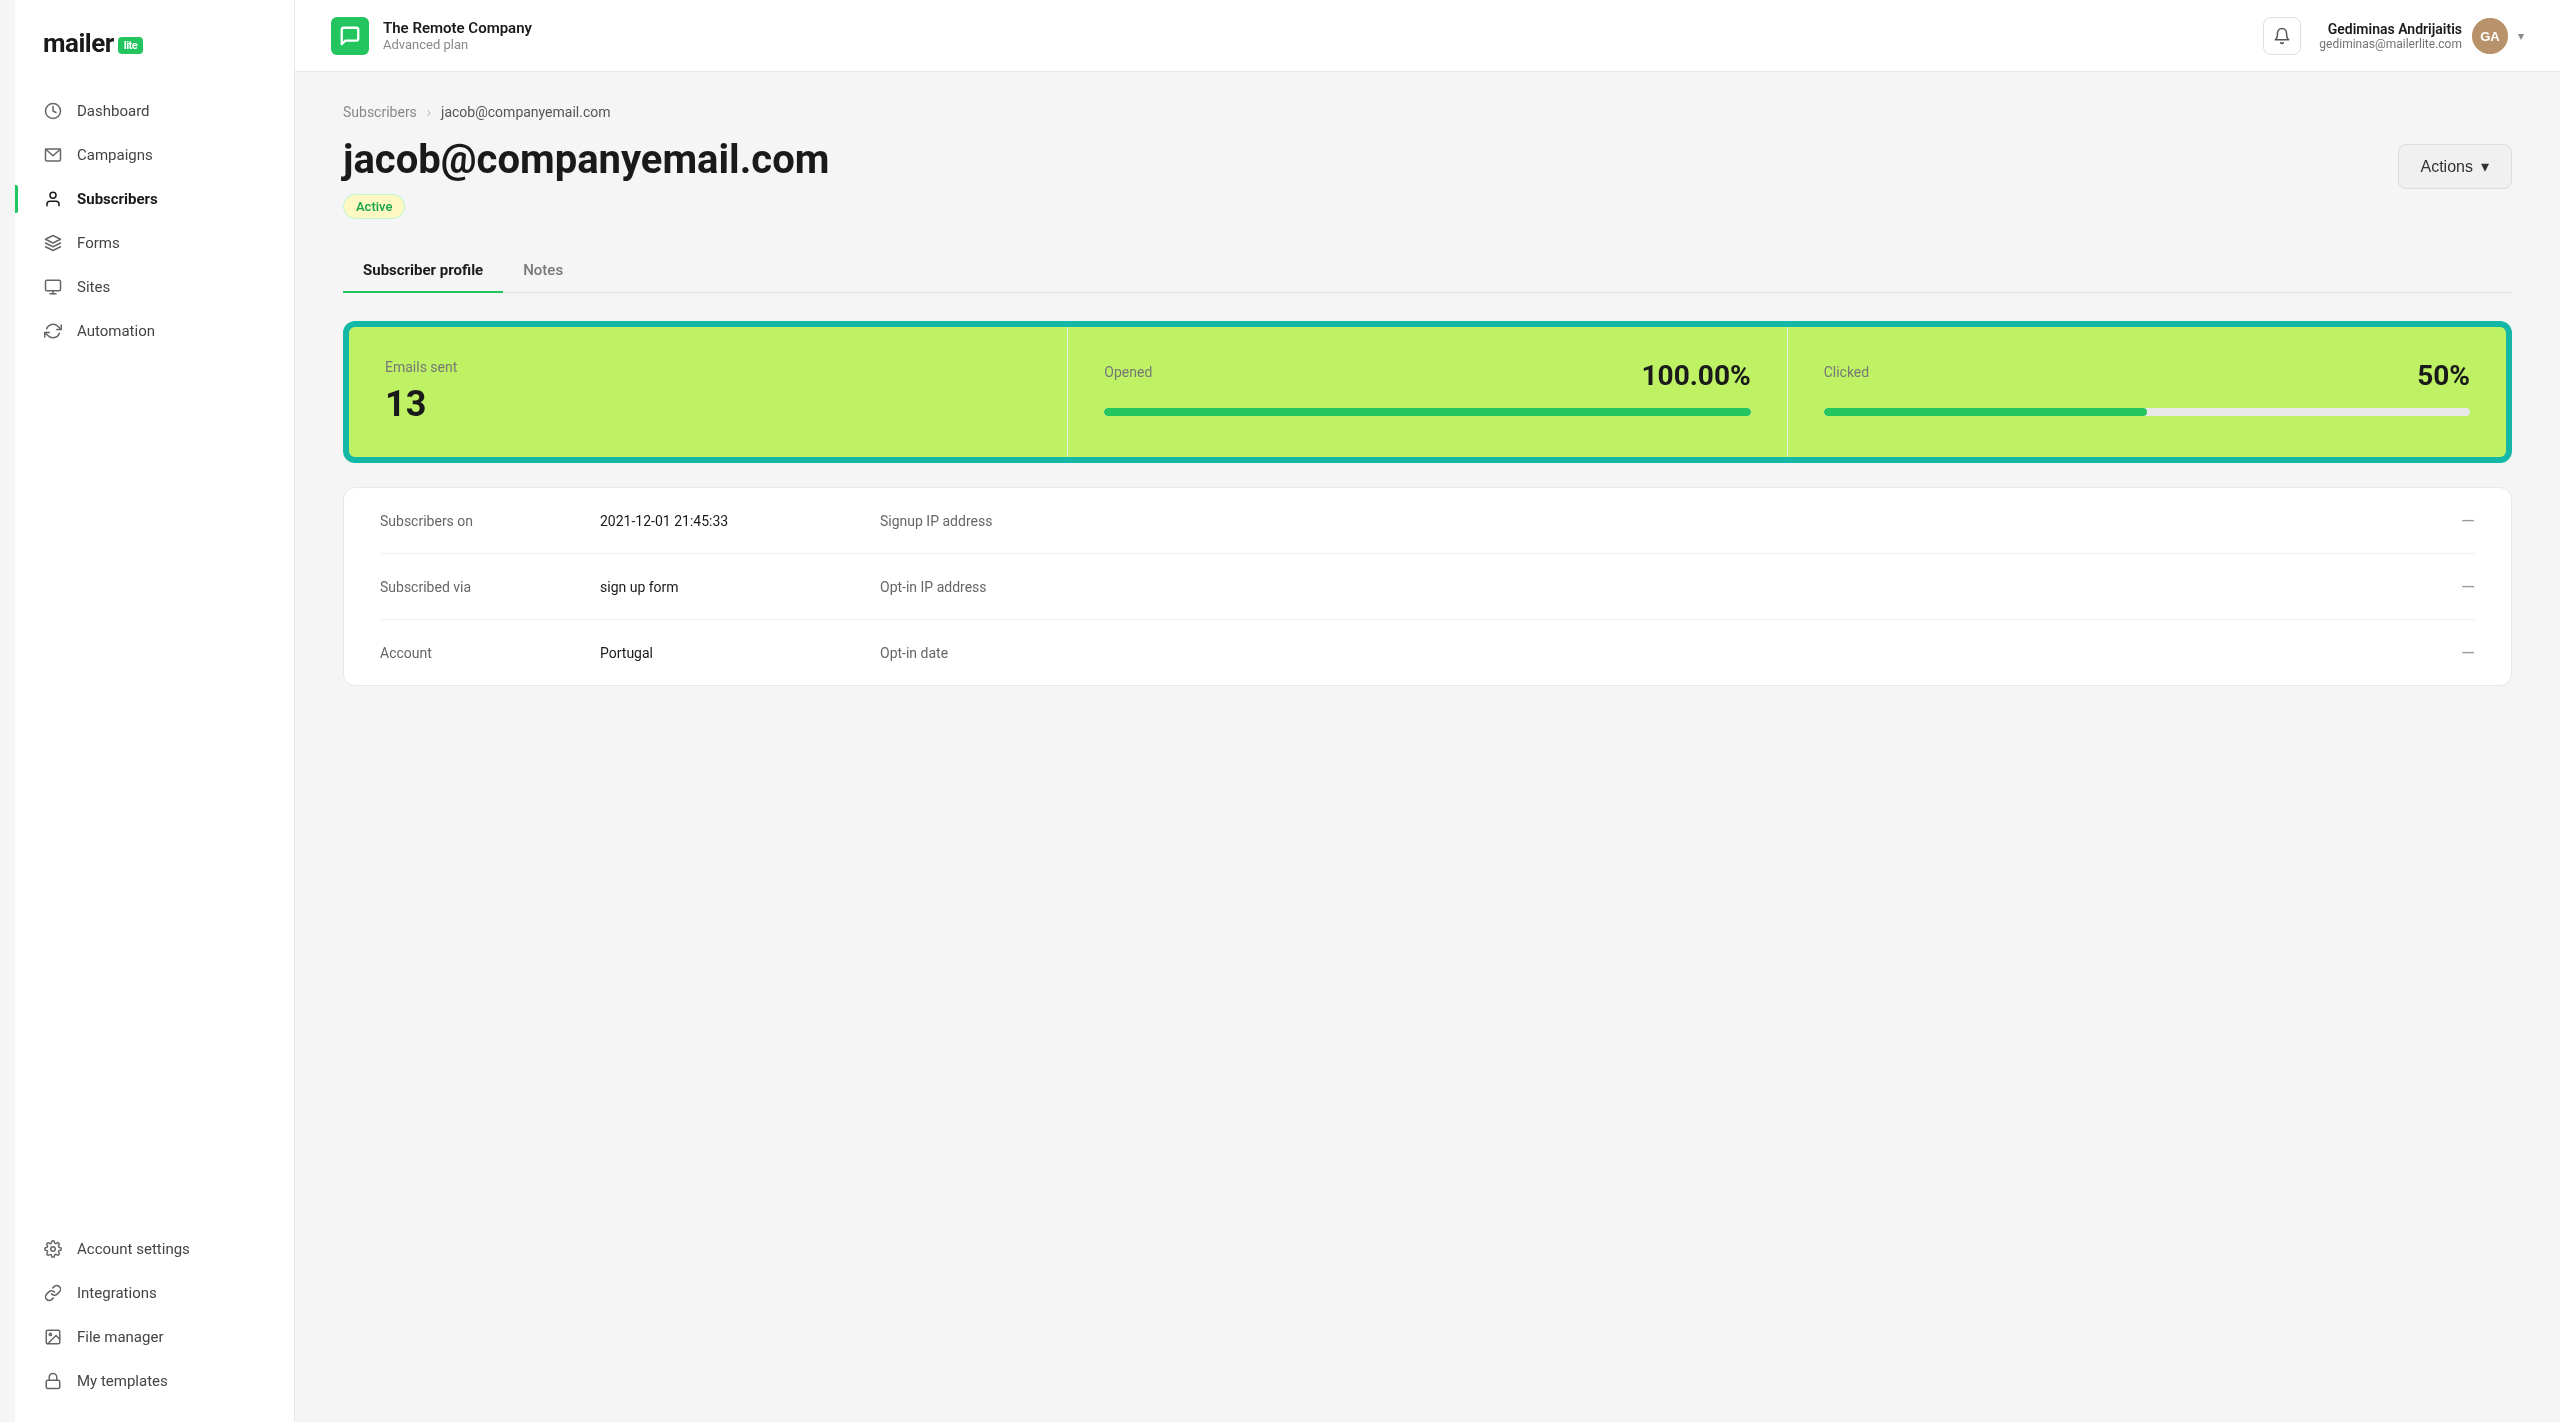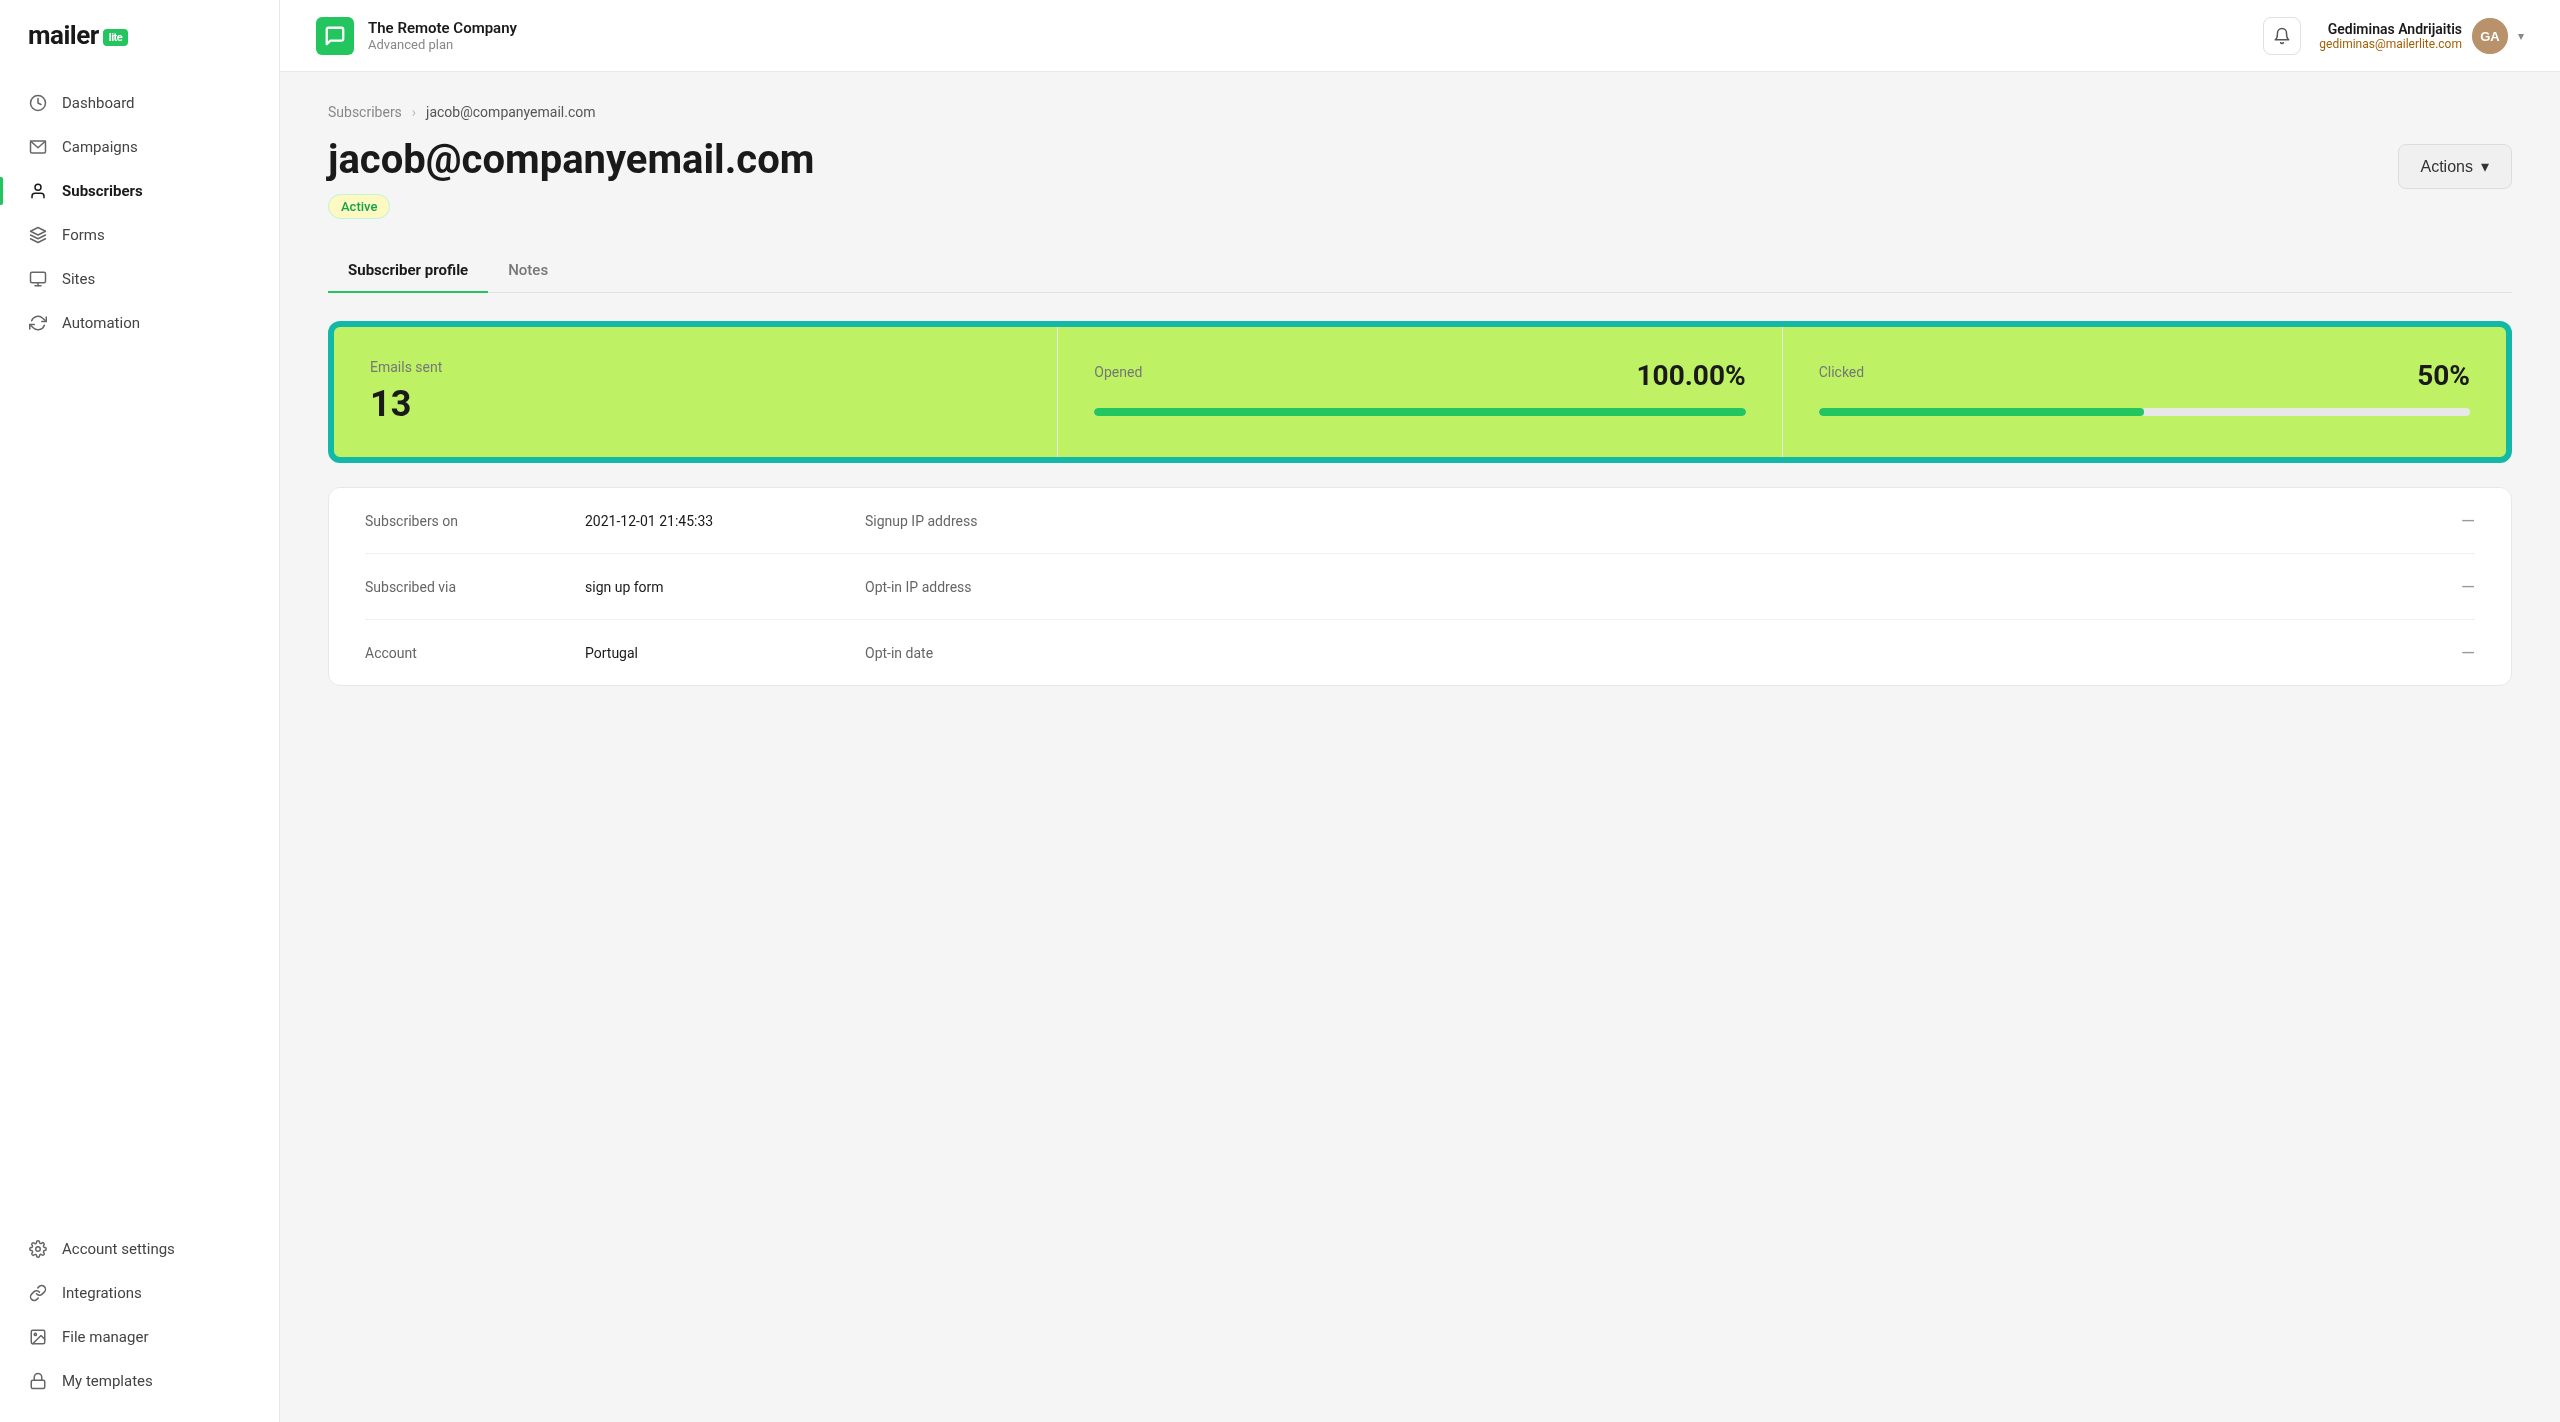--- a/index.html
+++ b/index.html
@@ -6,21 +6,22 @@
     body { font-family: -apple-system, BlinkMacSystemFont, 'Segoe UI', Roboto, sans-serif; background: #f5f5f5; display: flex; height: 100vh; overflow: hidden; }
 
     
     .sidebar {
       width: 280px;
       min-width: 280px;
       background: #fff;
       border-right: 1px solid #e8e8e8;
       display: flex;
       flex-direction: column;
-      padding: 20px 0 20px 0;
+      padding: 28px 0 20px 0;
+      margin-left: 15px;
     }
     .logo-area {
       padding: 0 28px 32px 28px;
       display: flex;
       align-items: center;
     }
     .logo-text {
       font-size: 26px;
       font-weight: 700;
       color: #1a1a1a;
@@ -136,21 +137,21 @@
       cursor: pointer;
       background: #fff;
       color: #555;
     }
     .user-area {
       display: flex; align-items: center; gap: 10px;
       cursor: pointer;
     }
     .user-info { text-align: right; }
     .user-name { font-size: 14px; font-weight: 600; color: #1a1a1a; }
-    .user-email { font-size: 12px; color: #a16207; }
+    .user-email { font-size: 12px; color: #737373; }
     .user-avatar {
       width: 36px; height: 36px; border-radius: 50%;
       background: #c8a87a;
       overflow: hidden;
       display: flex; align-items: center; justify-content: center;
       font-size: 14px; font-weight: 700; color: #fff;
     }
     .chevron-down { font-size: 12px; color: #888; }
 
     

